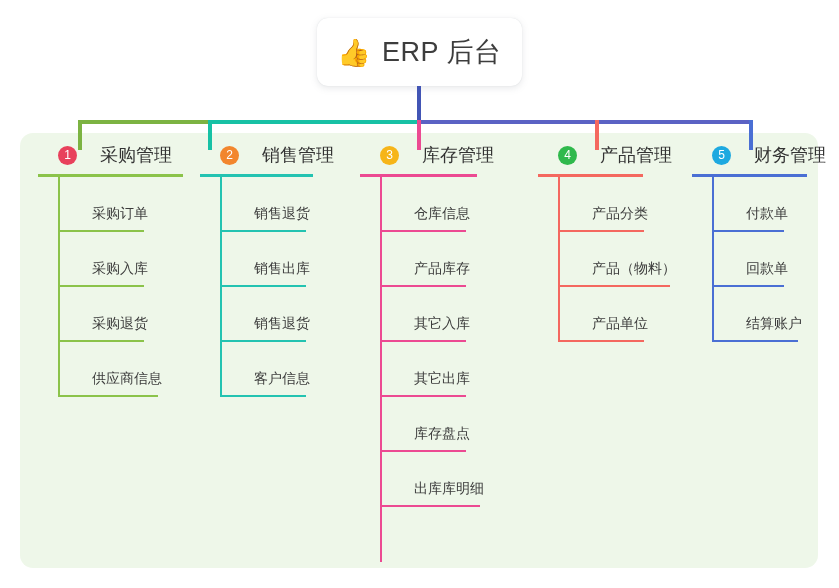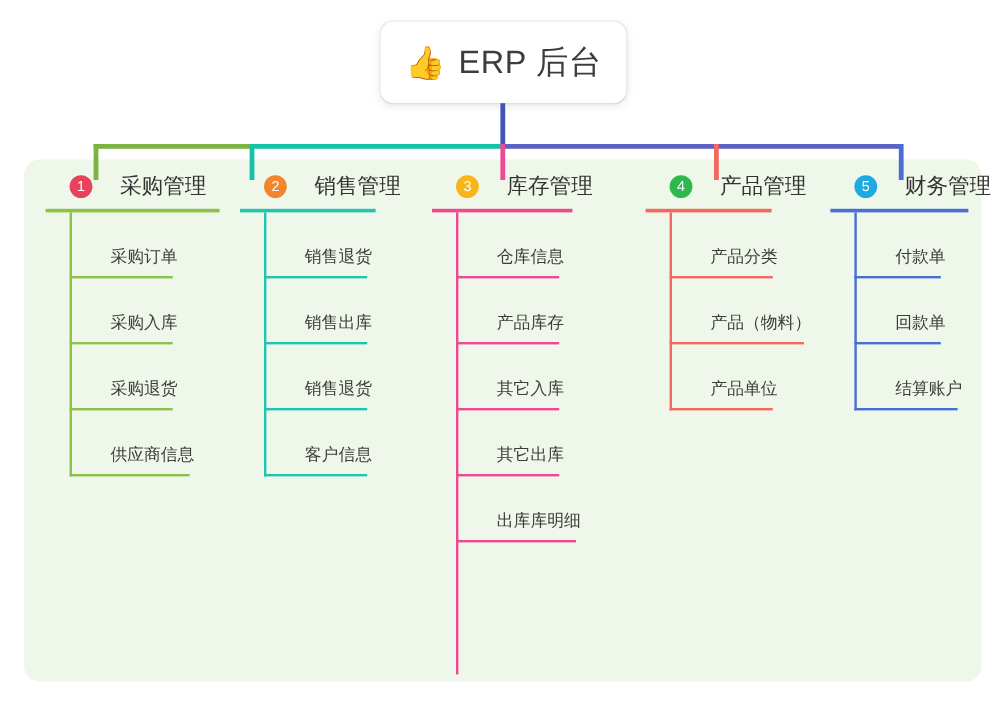--- a/index.html
+++ b/index.html
@@ -246,20 +246,24 @@
           </div>
           <div class="leaf">
             <span class="leaf-label">其它入库</span>
             <div class="leaf-rule" style="background: rgb(236, 74, 146); width: 86px;"></div>
           </div>
           <div class="leaf">
             <span class="leaf-label">其它出库</span>
             <div class="leaf-rule" style="background: rgb(236, 74, 146); width: 86px;"></div>
           </div>
           <div class="leaf">
+            <span class="leaf-label">库存盘点</span>
+            <div class="leaf-rule" style="background: rgb(236, 74, 146); width: 86px;"></div>
+          </div>
+          <div class="leaf">
             <span class="leaf-label">出库库明细</span>
             <div class="leaf-rule" style="background: rgb(236, 74, 146); width: 100px;"></div>
           </div>
         </div>
       </div>
       <div class="column" style="left: 538px; width: 105px;">
         <div class="col-header">
           <span class="badge" style="background: rgb(47, 185, 76);">4</span>
           <span class="col-title">产品管理</span>
         </div>

